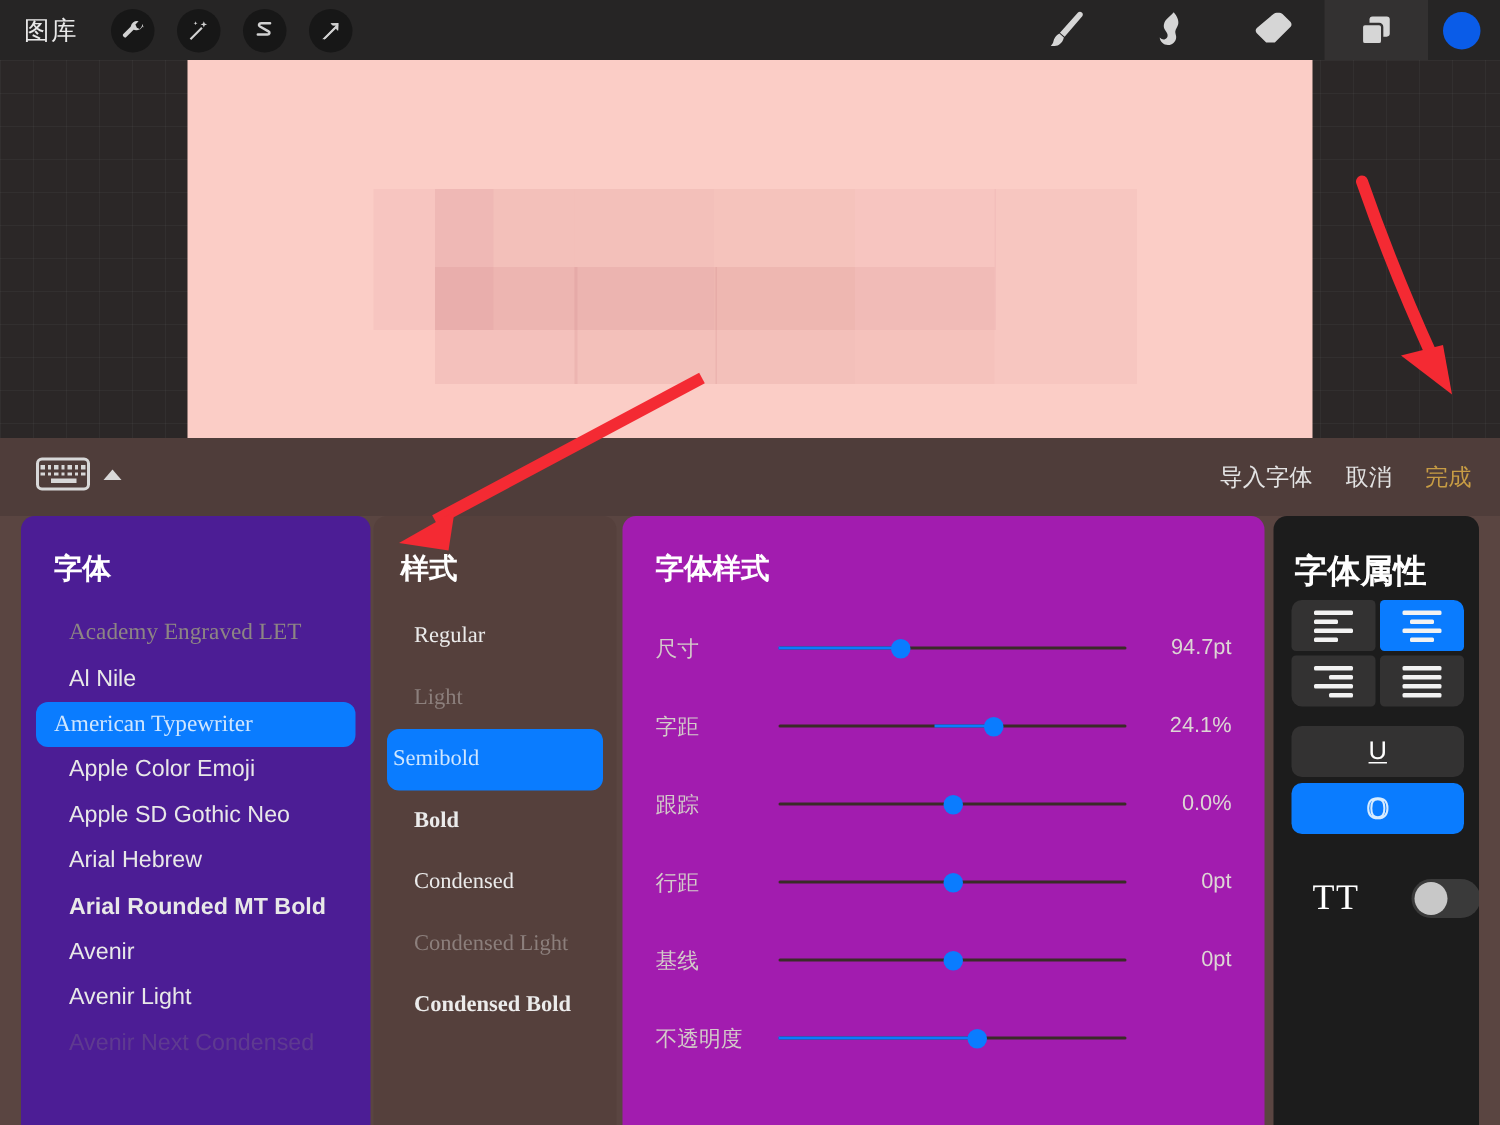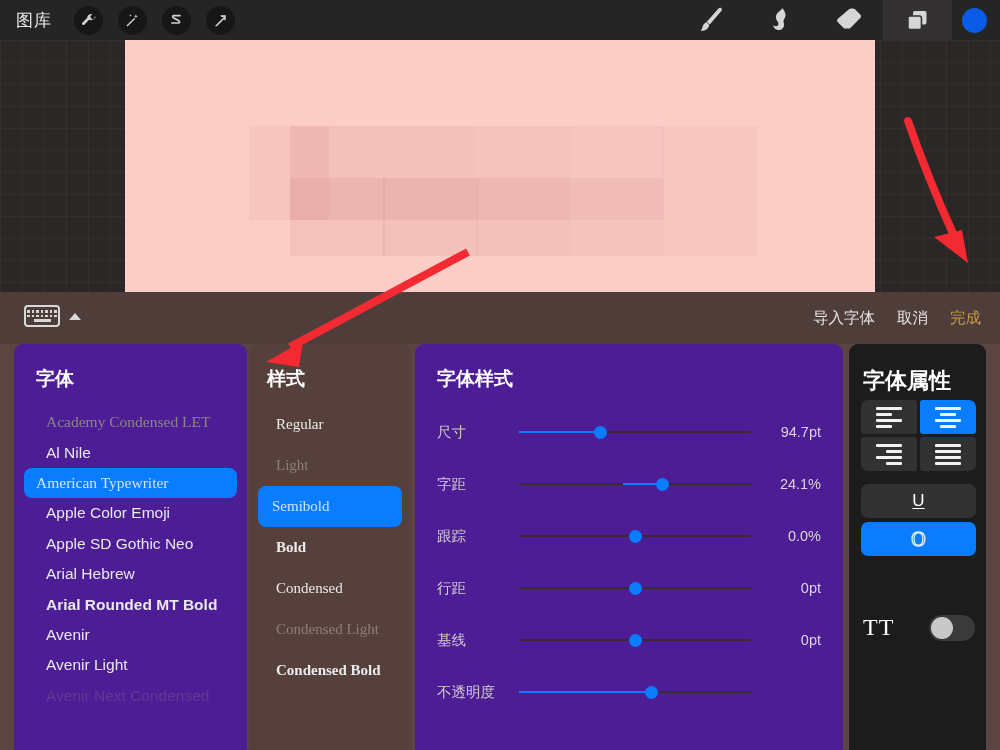--- a/index.html
+++ b/index.html
@@ -109,27 +109,27 @@
     left:249px; width:162px; height:406px; background:#55403c;
   }
   #style-panel .ptitle{ position:absolute; left:18px; top:22px; }
   #style-list{ position:absolute; left:0; top:60px; width:162px; }
   .style-item{
     height:41px; display:flex; align-items:center;
     padding-left:18px; font-size:15px; color:#ebebeb;
     margin:0 9px; border-radius:8px; white-space:nowrap;
     font-family:"Liberation Serif", serif;
   }
-  .style-item.sel{ background:#0a7cff; color:#cfe6ff; padding-left:14px; }
+  .style-item.sel{ background:#0a7cff; color:#cfe6ff; padding-left:4px; }
   .style-item.dim{ color:#8c7f7c; }
   .style-item.bold{ font-weight:bold; }
 
   
   #slider-panel{
-    left:415px; width:428px; height:406px; background:#4c1d95;
+    left:415px; width:428px; height:406px; background:#a21caf;
   }
   #slider-panel .ptitle{ position:absolute; left:22px; top:22px; }
   #slider-rows{ position:absolute; left:0; top:62px; width:428px; }
   .srow{ height:52px; display:flex; align-items:center; position:relative; }
   .slabel{
     position:absolute; left:22px; font-size:14.5px; color:#d3cbc9;
   }
   .strack{
     position:absolute; left:104px; width:232px; height:2px;
     background:#3a2b28; border-radius:2px;
@@ -169,22 +169,22 @@
     display:flex; align-items:center; justify-content:center;
     color:#fff; font-size:17px; margin-bottom:4px;
   }
   .dbtn.sel{ background:#0a7cff; }
   .dbtn u{ text-underline-offset:2px; }
   .outline-o{
     font-family:"Liberation Serif", serif; font-size:20px;
     color:transparent; -webkit-text-stroke:1.3px #d8ecff;
   }
   #tt-row{
-    position:absolute; left:14px; top:242px; width:112px;
-    display:flex; align-items:flex-end; justify-content:space-between;margin-top:28px;
+    position:absolute; left:26px; top:242px; width:112px;
+    display:flex; align-items:flex-start; justify-content:space-between;
   }
   #tt-row .tt{
     font-family:"Liberation Serif", serif; color:#fff; font-size:24px; letter-spacing:1px;
   }
   .toggle{
     width:46px; height:26px; border-radius:13px; background:#3a3a3a;
     position:relative;
   }
   .toggle .knob{
     position:absolute; left:2px; top:2px; width:22px; height:22px;
@@ -300,21 +300,21 @@
     <span>取消</span>
     <span class="done">完成</span>
   </div>
 </div>
 
 <div id="panels">
 
   <div class="panel" id="font-panel">
     <div class="ptitle">字体</div>
     <div id="font-list">
-        <div class="font-item dim" style="font-family: &quot;Liberation Serif&quot;, serif;">Academy Condensed LET</div>
+        <div class="font-item dim" style="font-family: &quot;Liberation Serif&quot;, serif;">Academy Engraved LET</div>
         <div class="font-item">Al Nile</div>
         <div class="font-item sel" style="font-family: &quot;Liberation Serif&quot;, serif;">American Typewriter</div>
         <div class="font-item">Apple Color Emoji</div>
         <div class="font-item">Apple SD Gothic Neo</div>
         <div class="font-item">Arial Hebrew</div>
         <div class="font-item" style="font-weight: bold;">Arial Rounded MT Bold</div>
         <div class="font-item">Avenir</div>
         <div class="font-item">Avenir Light</div>
         <div class="font-item dim" style="opacity: 0.28;">Avenir Next Condensed</div>
       </div>

